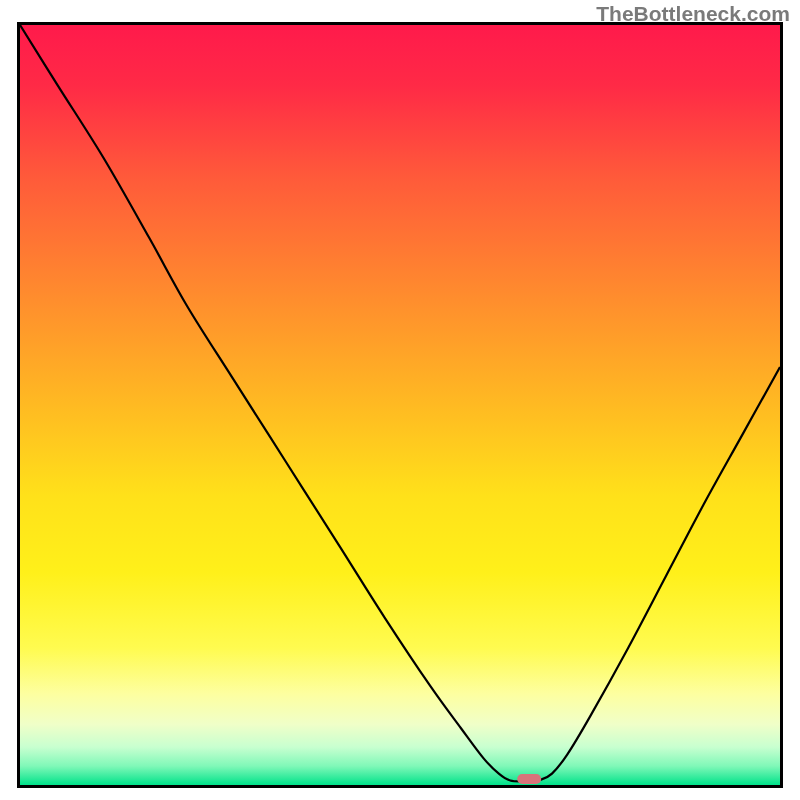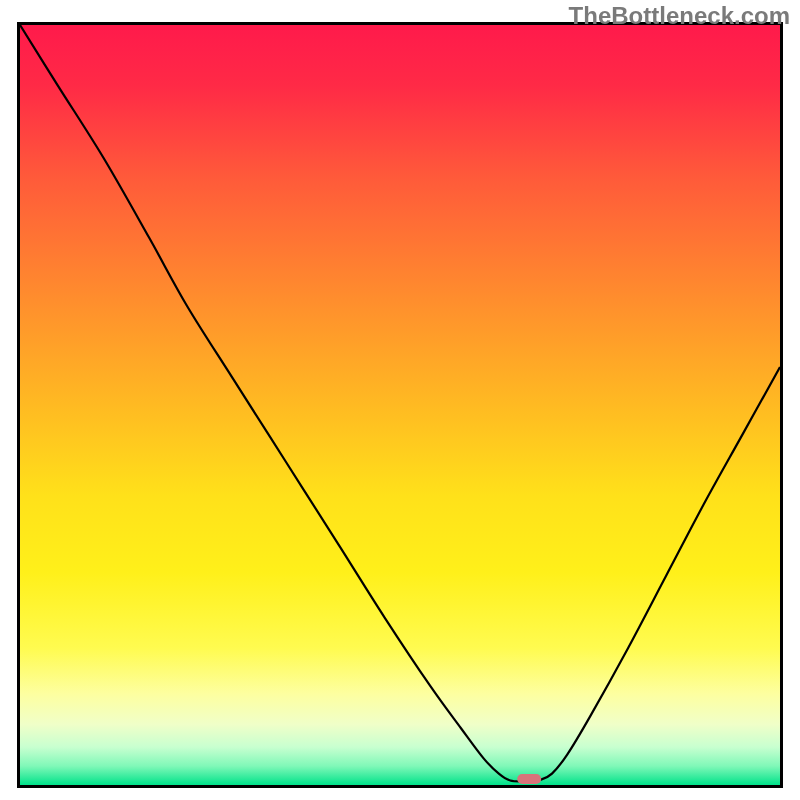--- a/index.html
+++ b/index.html
@@ -13,21 +13,21 @@
   .container {
     position: relative;
     width: 800px;
     height: 800px;
   }
   .watermark {
     position: absolute;
     top: 2px;
     right: 10px;
     font-family: Arial, Helvetica, sans-serif;
-    font-size: 24px;
+    font-size: 21px;
     font-weight: bold;
     color: #7a7a7a;
     z-index: 10;
   }
   .plot-frame {
     position: absolute;
     left: 17px;
     top: 22px;
     width: 766px;
     height: 766px;

